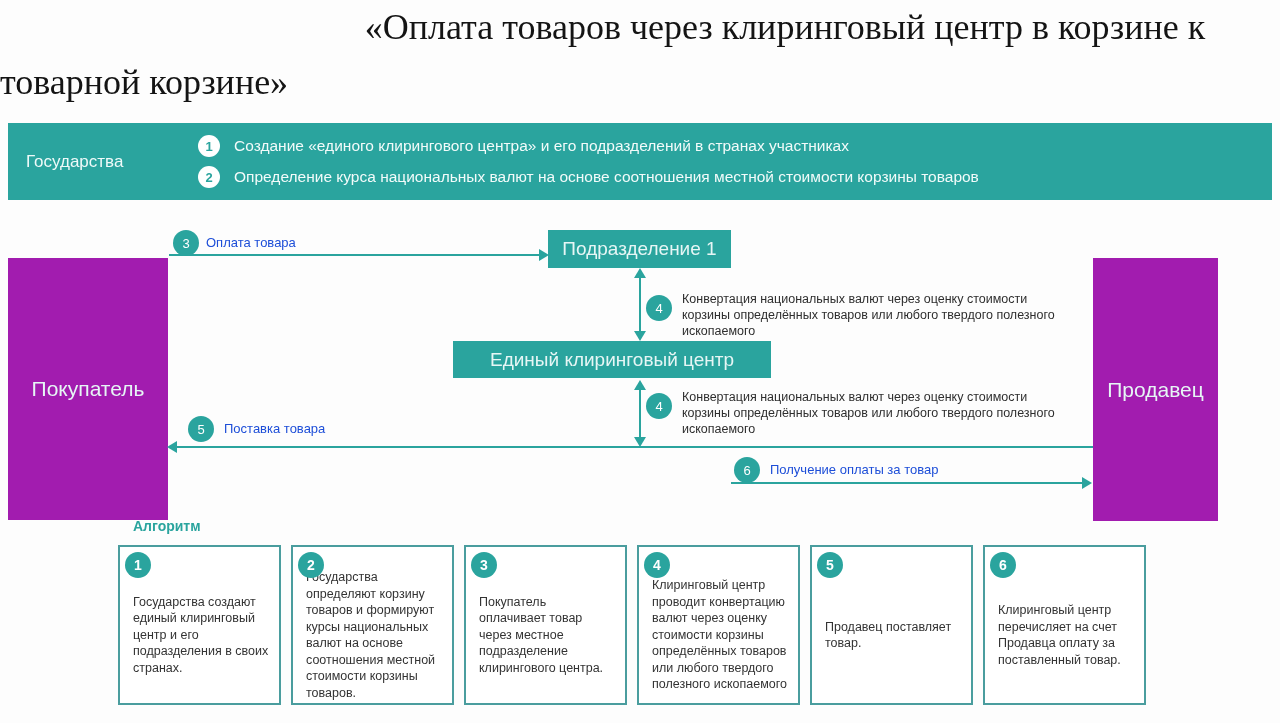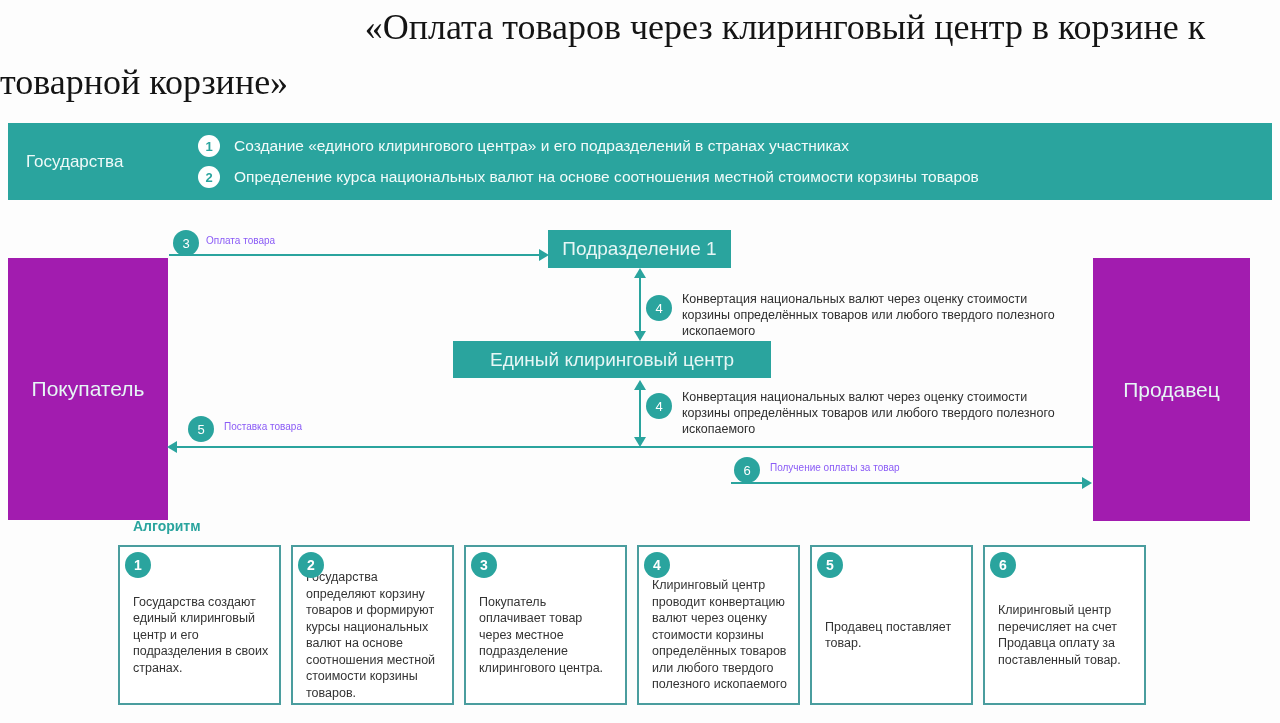--- a/index.html
+++ b/index.html
@@ -20,21 +20,21 @@
   .banner-label{width:172px;padding-left:18px;font-size:17px;color:#eefaf9;}
   .banner-items{display:flex;flex-direction:column;gap:9px;}
   .banner-item{display:flex;align-items:center;gap:14px;}
   .circle{border-radius:50%;display:flex;align-items:center;justify-content:center;flex:none;}
   .circle-inverse{width:22px;height:22px;background:#ffffff;color:#2aa49e;font-size:13px;font-weight:bold;}
   .banner-text{font-size:15.5px;color:#f2fbfa;}
   
   .bigbox{position:absolute;background:#a21caf;color:#e6f6f5;
     display:flex;align-items:center;justify-content:center;font-size:21px;margin-top:28px;}
   .buyer{left:8px;top:230px;width:160px;height:262px;}
-  .seller{left:1093px;top:230px;width:157px;height:263px;}
+  .seller{left:1093px;top:230px;width:125px;height:263px;}
   .smallbox{position:absolute;background:#2aa49e;color:#e6f6f5;
     display:flex;align-items:center;justify-content:center;font-size:19px;}
   .div1{left:548px;top:230px;width:183px;height:38px;}
   .ccenter{left:453px;top:341px;width:318px;height:37px;}
   .div2{left:548px;top:455px;width:183px;height:37px;}
   
   .hline,.vline{position:absolute;background:#2aa49e;}
   .hline{height:2px;} .vline{width:2px;}
   .line3{left:169px;top:254px;width:370px;}
   .line5{left:176px;top:446px;width:917px;}
@@ -48,21 +48,21 @@
   .arr-down{border-left:6px solid transparent;border-right:6px solid transparent;border-top:10px solid #2aa49e;}
   .a3{left:539px;top:249px;} .a5{left:167px;top:441px;} .a6{left:1082px;top:477px;}
   .aAu{left:634px;top:268px;} .aAd{left:634px;top:331px;}
   .aBu{left:634px;top:380px;} .aBd{left:634px;top:437px;}
   
   .fcircle{position:absolute;width:26px;height:26px;border-radius:50%;
     background:#2aa49e;color:#ffffff;font-size:13px;
     display:flex;align-items:center;justify-content:center;}
   .c3{left:173px;top:230px;} .c4a{left:646px;top:295px;}
   .c4b{left:646px;top:393px;} .c5{left:188px;top:416px;} .c6{left:734px;top:457px;}
-  .flabel{position:absolute;font-size:10px;color:#8b5cf6;}
+  .flabel{position:absolute;font-size:13px;color:#1d4ed8;}
   .l3{left:206px;top:235px;} .l5{left:224px;top:421px;} .l6{left:770px;top:462px;}
   .conv{position:absolute;width:392px;font-size:12.5px;line-height:1.28;color:#2e2e2e;}
   .conv-a{left:682px;top:291px;} .conv-b{left:682px;top:389px;}
   
   .algo-heading{position:absolute;left:133px;top:518px;font-size:14px;font-weight:bold;color:#2aa49e;}
   .steps{position:absolute;left:118px;top:545px;display:flex;gap:10px;}
   .step{position:relative;width:163px;height:160px;background:#ffffff;
     border:2px solid #4a9d9e;box-sizing:border-box;
     display:flex;align-items:center;}
   .step-badge{position:absolute;left:5px;top:5px;width:26px;height:26px;

